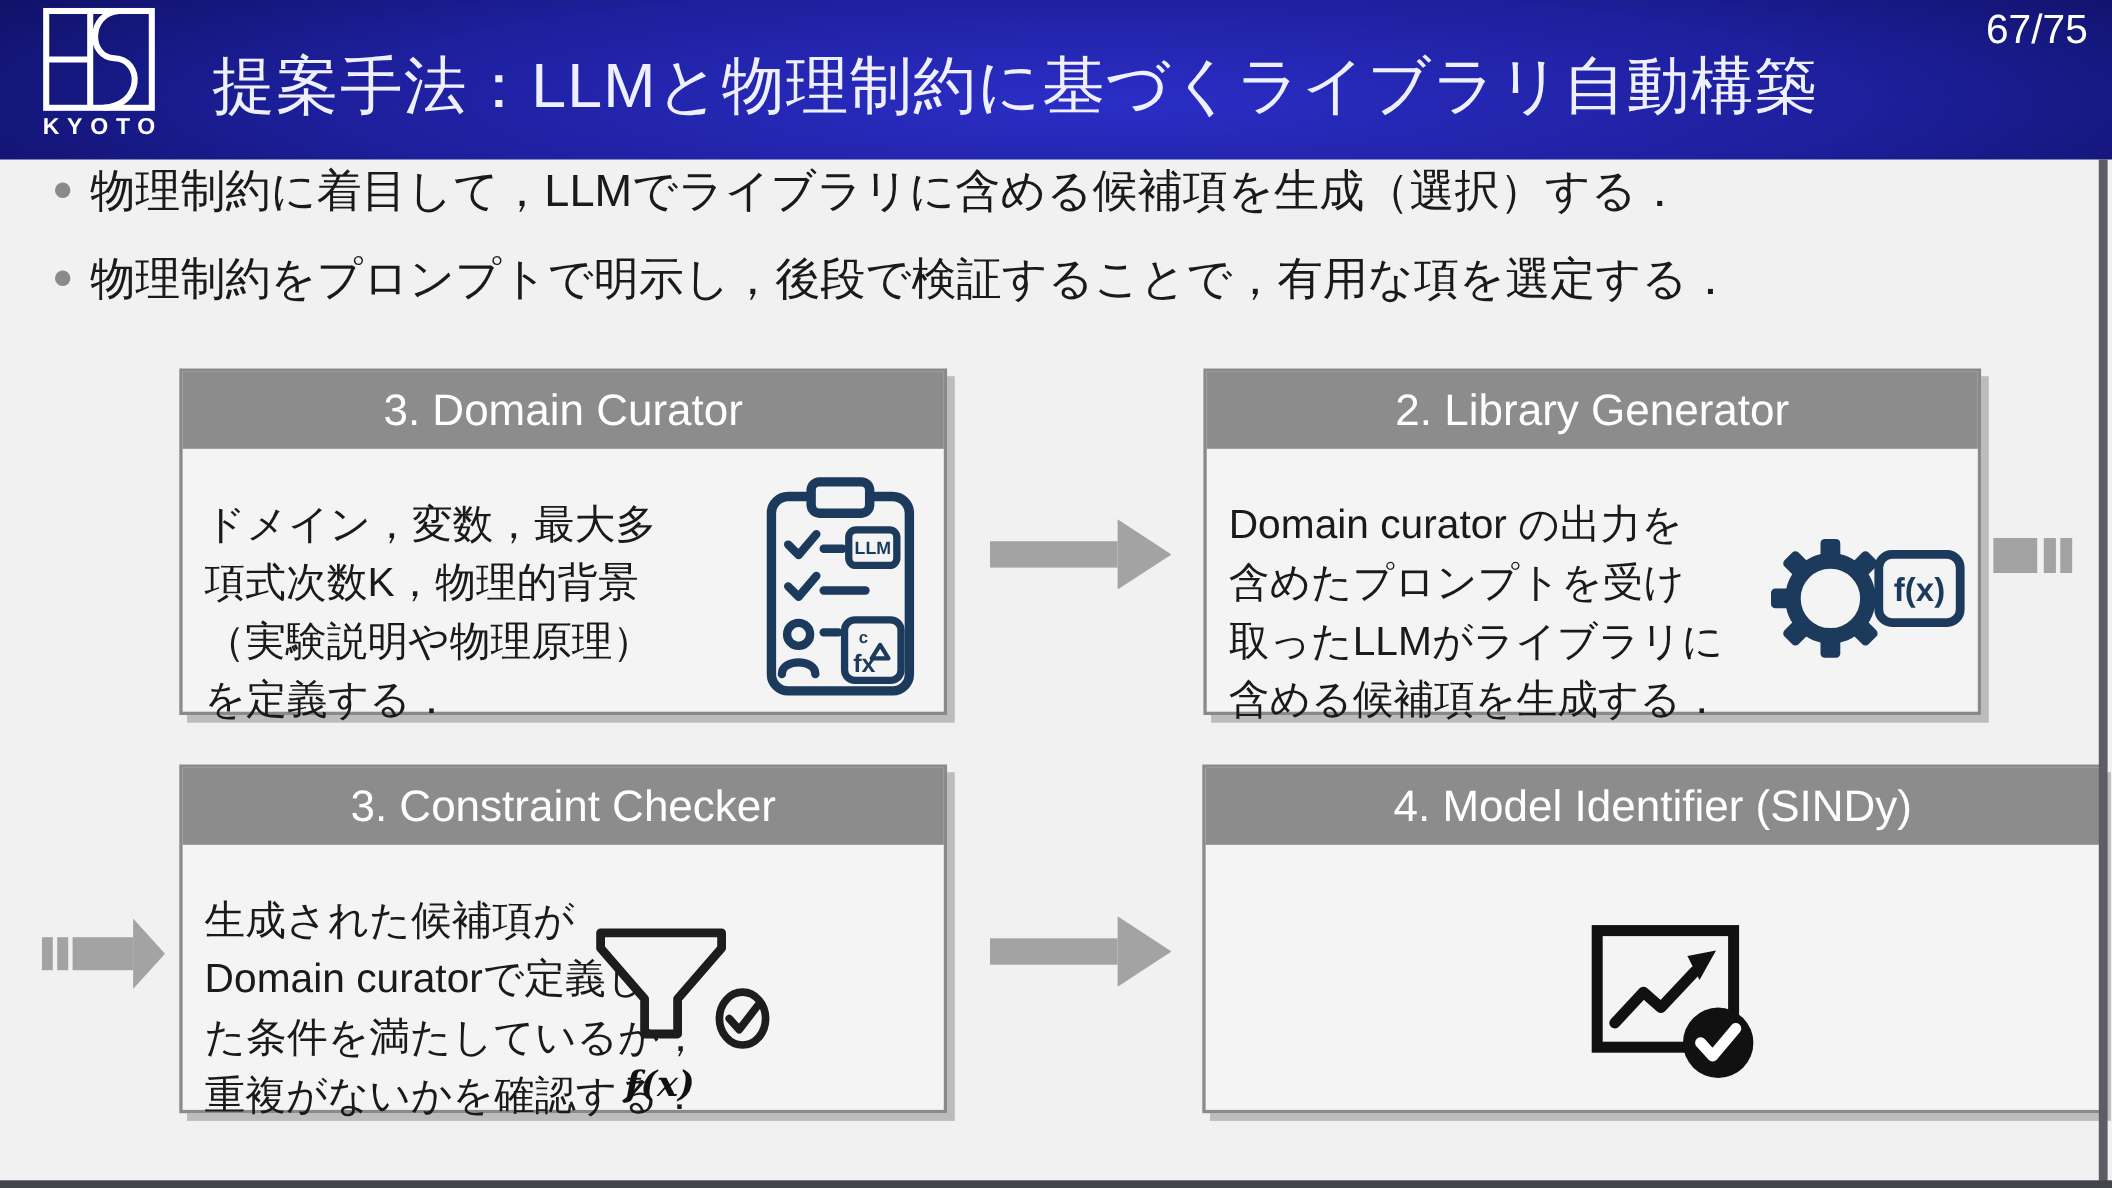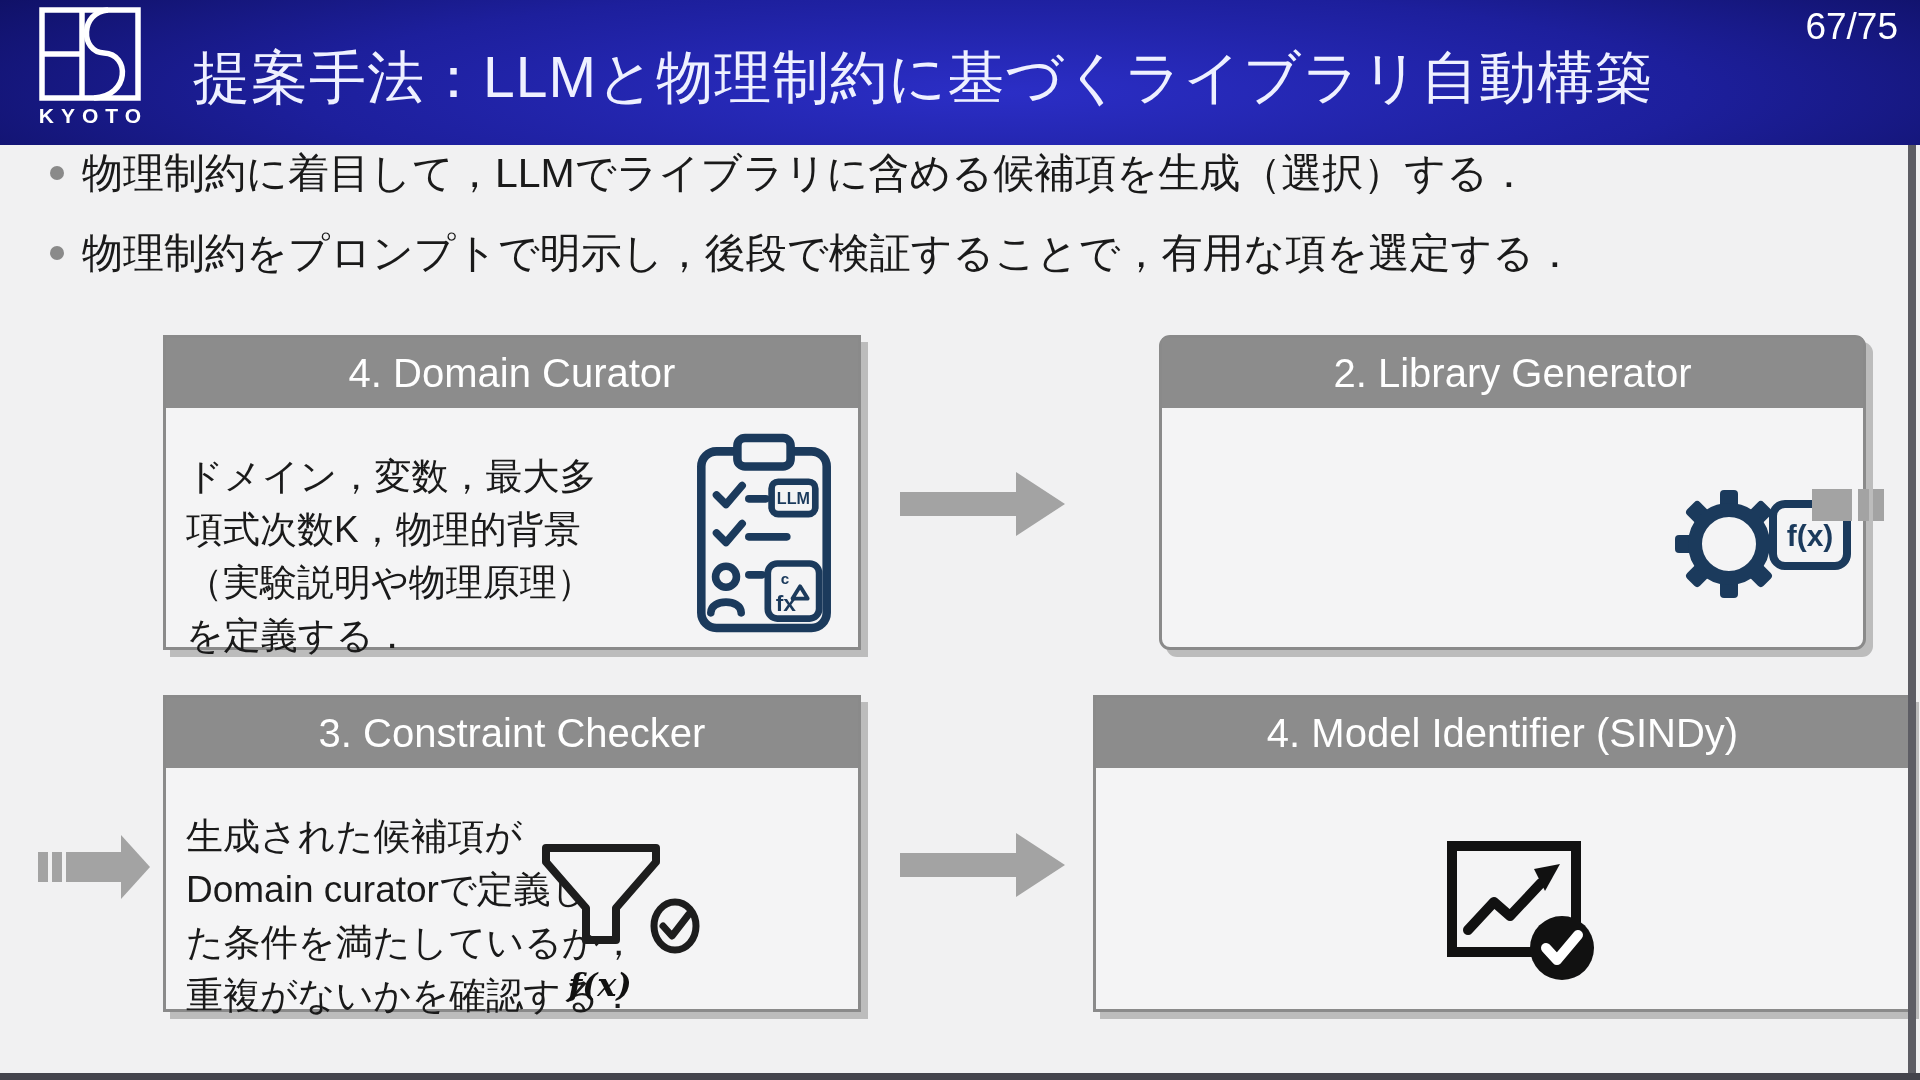--- a/index.html
+++ b/index.html
@@ -37,21 +37,21 @@
   }
   .box-header{
     height:70px;background:#8c8c8c;color:#ffffff;font-size:40px;
     text-align:center;line-height:70px;white-space:nowrap;overflow:hidden;
   }
   .box-body{
     position:absolute;left:20px;top:84px;right:12px;
     font-size:37px;line-height:53px;color:#1a1a1a;white-space:pre-line;margin-top:28px;
   }
   .box1{left:163px;top:335px;width:698px;height:315px;}
-  .box2{left:1159px;top:335px;width:707px;height:315px;border-radius:11px;}
+  .box2{left:1094px;top:335px;width:707px;height:315px;}
   .box3{left:163px;top:695px;width:698px;height:317px;}
   .box4{left:1093px;top:695px;width:819px;height:317px;}
   .box-icon{position:absolute;}
   .icon1{right:18px;top:90px;}
   .icon2{right:6px;top:140px;}
   .icon3{left:368px;top:138px;}
   .icon4{left:348px;top:140px;}
   
   .arrow{position:absolute;}
   .arrow svg{display:block;}
@@ -87,21 +87,21 @@
     <span class="dot"></span>
     <span class="btext">物理制約に着目して，LLMでライブラリに含める候補項を生成（選択）する．</span>
   </div>
   <div class="bullet">
     <span class="dot"></span>
     <span class="btext">物理制約をプロンプトで明示し，後段で検証することで，有用な項を選定する．</span>
   </div>
 </div>
 
 <div class="box box1">
-  <div class="box-header">4. Domain Curator</div>
+  <div class="box-header">3. Domain Curator</div>
   <div class="box-body">ドメイン，変数，最大多
 項式次数K，物理的背景
 （実験説明や物理原理）
 を定義する．</div>
   <div class="box-icon icon1">
     <svg width="152" height="212" viewBox="0 0 160 210">
       <g fill="none" stroke="#1b3a5c" stroke-width="9" stroke-linecap="round" stroke-linejoin="round">
         <rect x="14" y="18" width="132" height="186" rx="16"></rect>
         <rect x="52" y="4" width="56" height="30" rx="8" fill="#f4f4f5"></rect>
         <path d="M30,64 l10,10 l17,-20" stroke-width="8"></path>
@@ -117,20 +117,24 @@
       </g>
       <text x="111" y="73" text-anchor="middle" font-size="17" font-weight="bold" fill="#1b3a5c" font-family="Liberation Sans, sans-serif">LLM</text>
       <text x="102" y="158" text-anchor="middle" font-size="16" font-weight="bold" fill="#1b3a5c" font-family="Liberation Sans, sans-serif">c</text>
       <text x="103" y="186" text-anchor="middle" font-size="24" font-weight="bold" fill="#1b3a5c" font-family="Liberation Sans, sans-serif">fx</text>
     </svg>
   </div>
 </div>
 
 <div class="box box2">
   <div class="box-header">2. Library Generator</div>
+  <div class="box-body">Domain curator の出力を
+含めたプロンプトを受け
+取ったLLMがライブラリに
+含める候補項を生成する．</div>
   <div class="box-icon icon2">
     <svg width="190" height="130" viewBox="0 0 190 130">
       <g fill="#1b3a5c">
         <rect x="53" y="12" width="18" height="26" rx="4" transform="rotate(0 62 66)"></rect>
         <rect x="53" y="12" width="18" height="26" rx="4" transform="rotate(45 62 66)"></rect>
         <rect x="53" y="12" width="18" height="26" rx="4" transform="rotate(90 62 66)"></rect>
         <rect x="53" y="12" width="18" height="26" rx="4" transform="rotate(135 62 66)"></rect>
         <rect x="53" y="12" width="18" height="26" rx="4" transform="rotate(180 62 66)"></rect>
         <rect x="53" y="12" width="18" height="26" rx="4" transform="rotate(225 62 66)"></rect>
         <rect x="53" y="12" width="18" height="26" rx="4" transform="rotate(270 62 66)"></rect>

